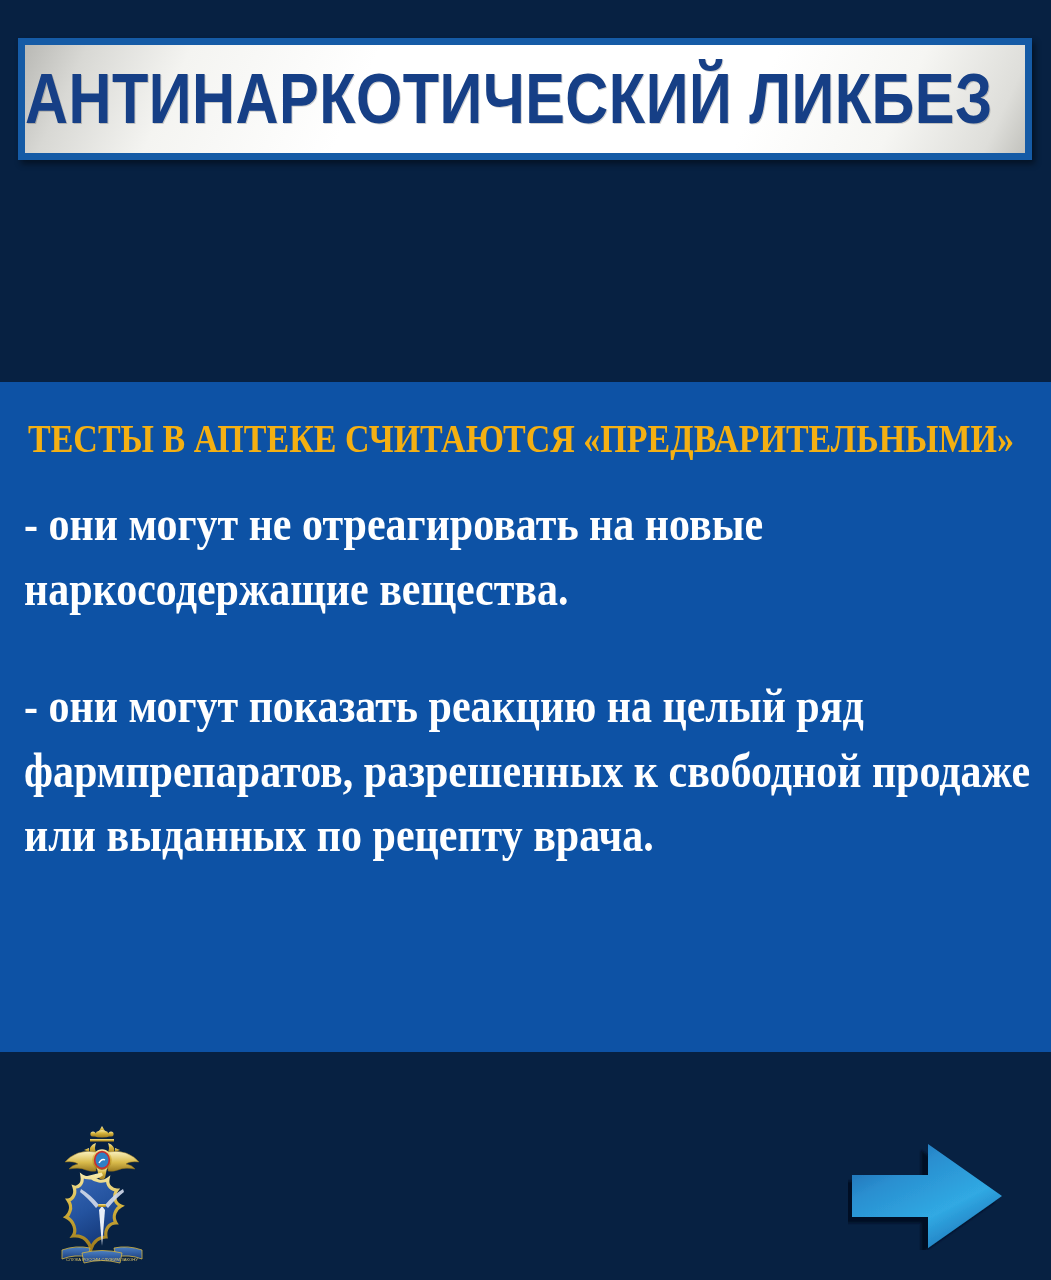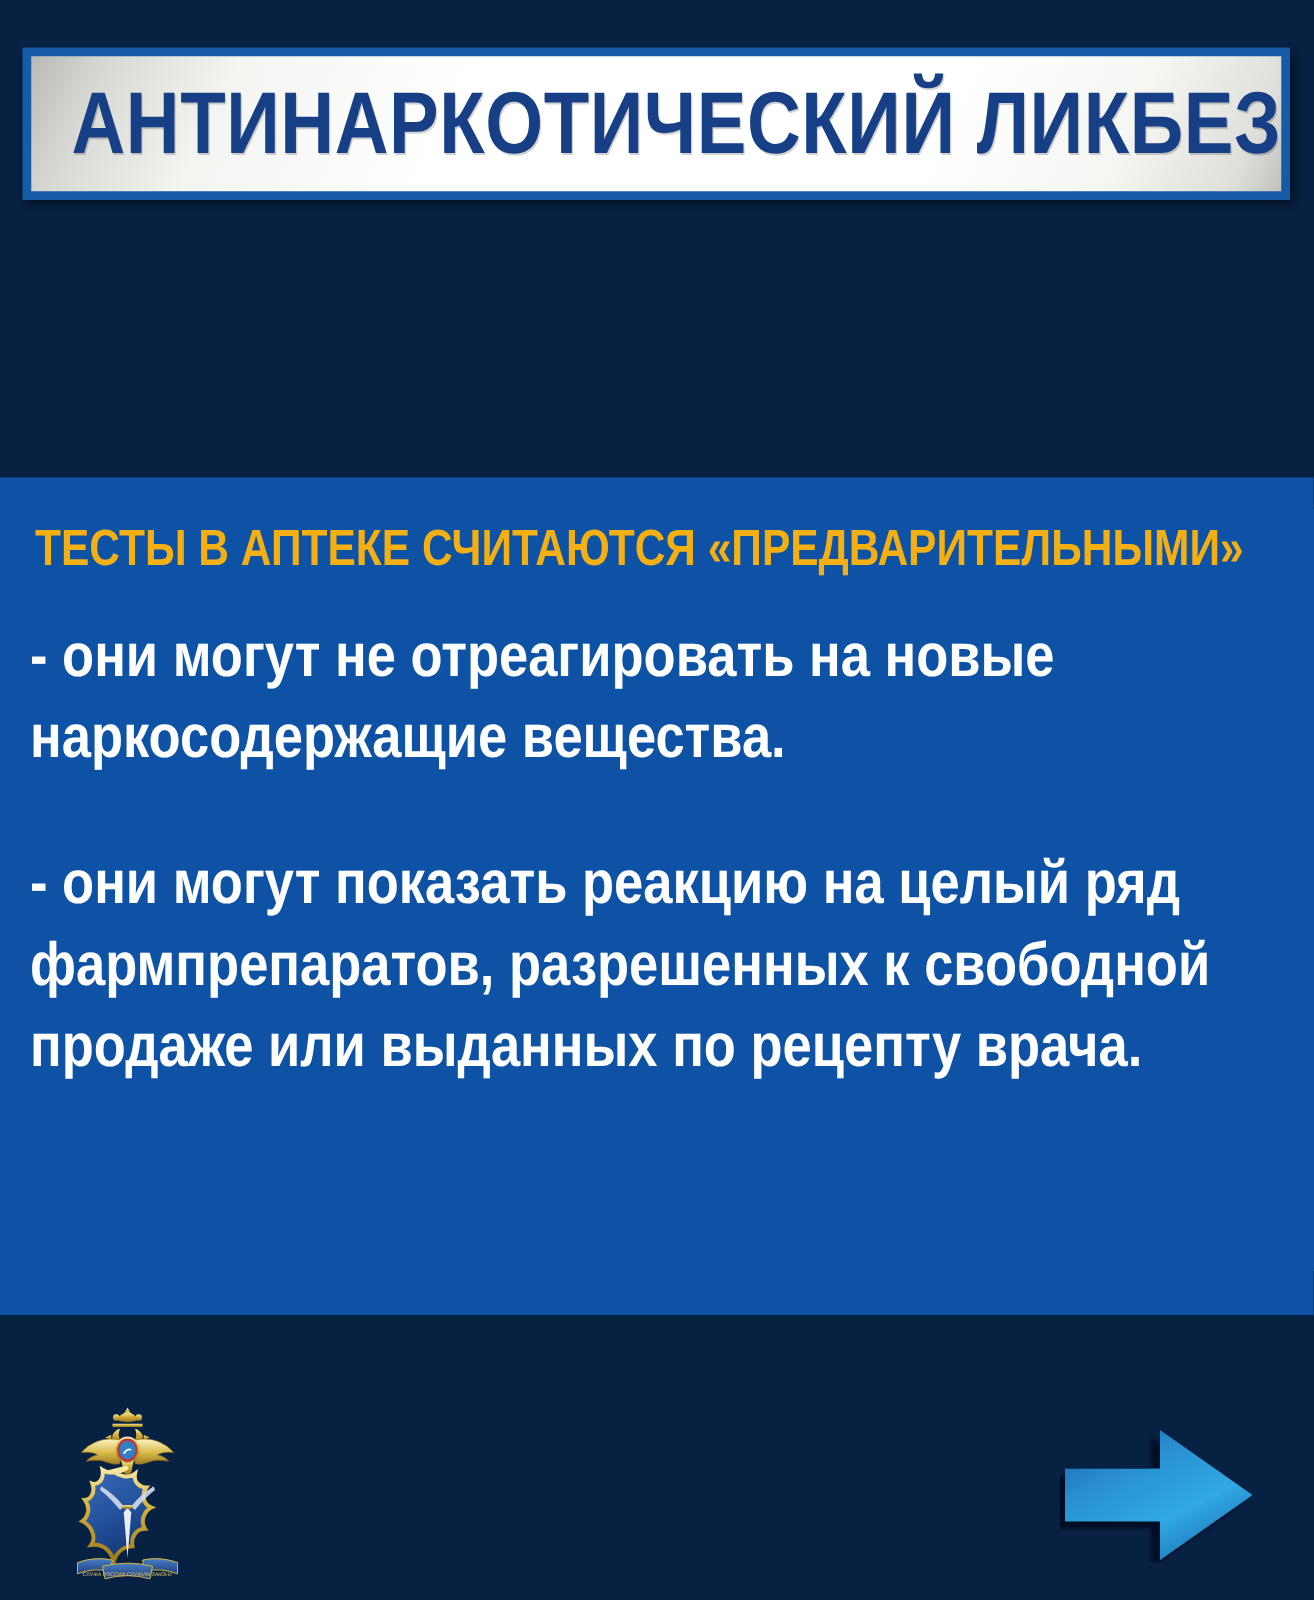--- a/index.html
+++ b/index.html
@@ -36,21 +36,21 @@
     box-sizing: border-box;
     box-shadow: 3px 4px 6px rgba(0,0,0,0.45);
   }
   #title-inner {
     width: 100%;
     height: 100%;
     background:
       linear-gradient(115deg, #b9b9b5 0%, #d8d8d4 6%, #f4f4f1 16%, #ffffff 34%, #ffffff 72%, #f6f6f3 86%, #dededa 96%, #c2c2bd 100%);
     display: flex;
     align-items: center;
-    justify-content: flex-end;
+    justify-content: flex-start;
     box-sizing: border-box;
     overflow: hidden;
   }
   #banner-title-text {
     color: #163f86;
     font-size: 65px;
     font-weight: bold;
     letter-spacing: 0.5px;
     line-height: 1;
     white-space: nowrap;
@@ -79,20 +79,21 @@
   
   #content-panel {
     position: absolute;
     left: 0;
     top: 382px;
     width: 1051px;
     height: 670px;
     background: #0d52a5;
     box-sizing: border-box;
     padding: 0 12px;
+    font-family: Liberation Serif, serif;
   }
 
   .yellow-heading {
     color: #f4b013;
     font-weight: bold;
     line-height: 1;
     white-space: nowrap;
   }
   #tests-heading {
     position: absolute;

